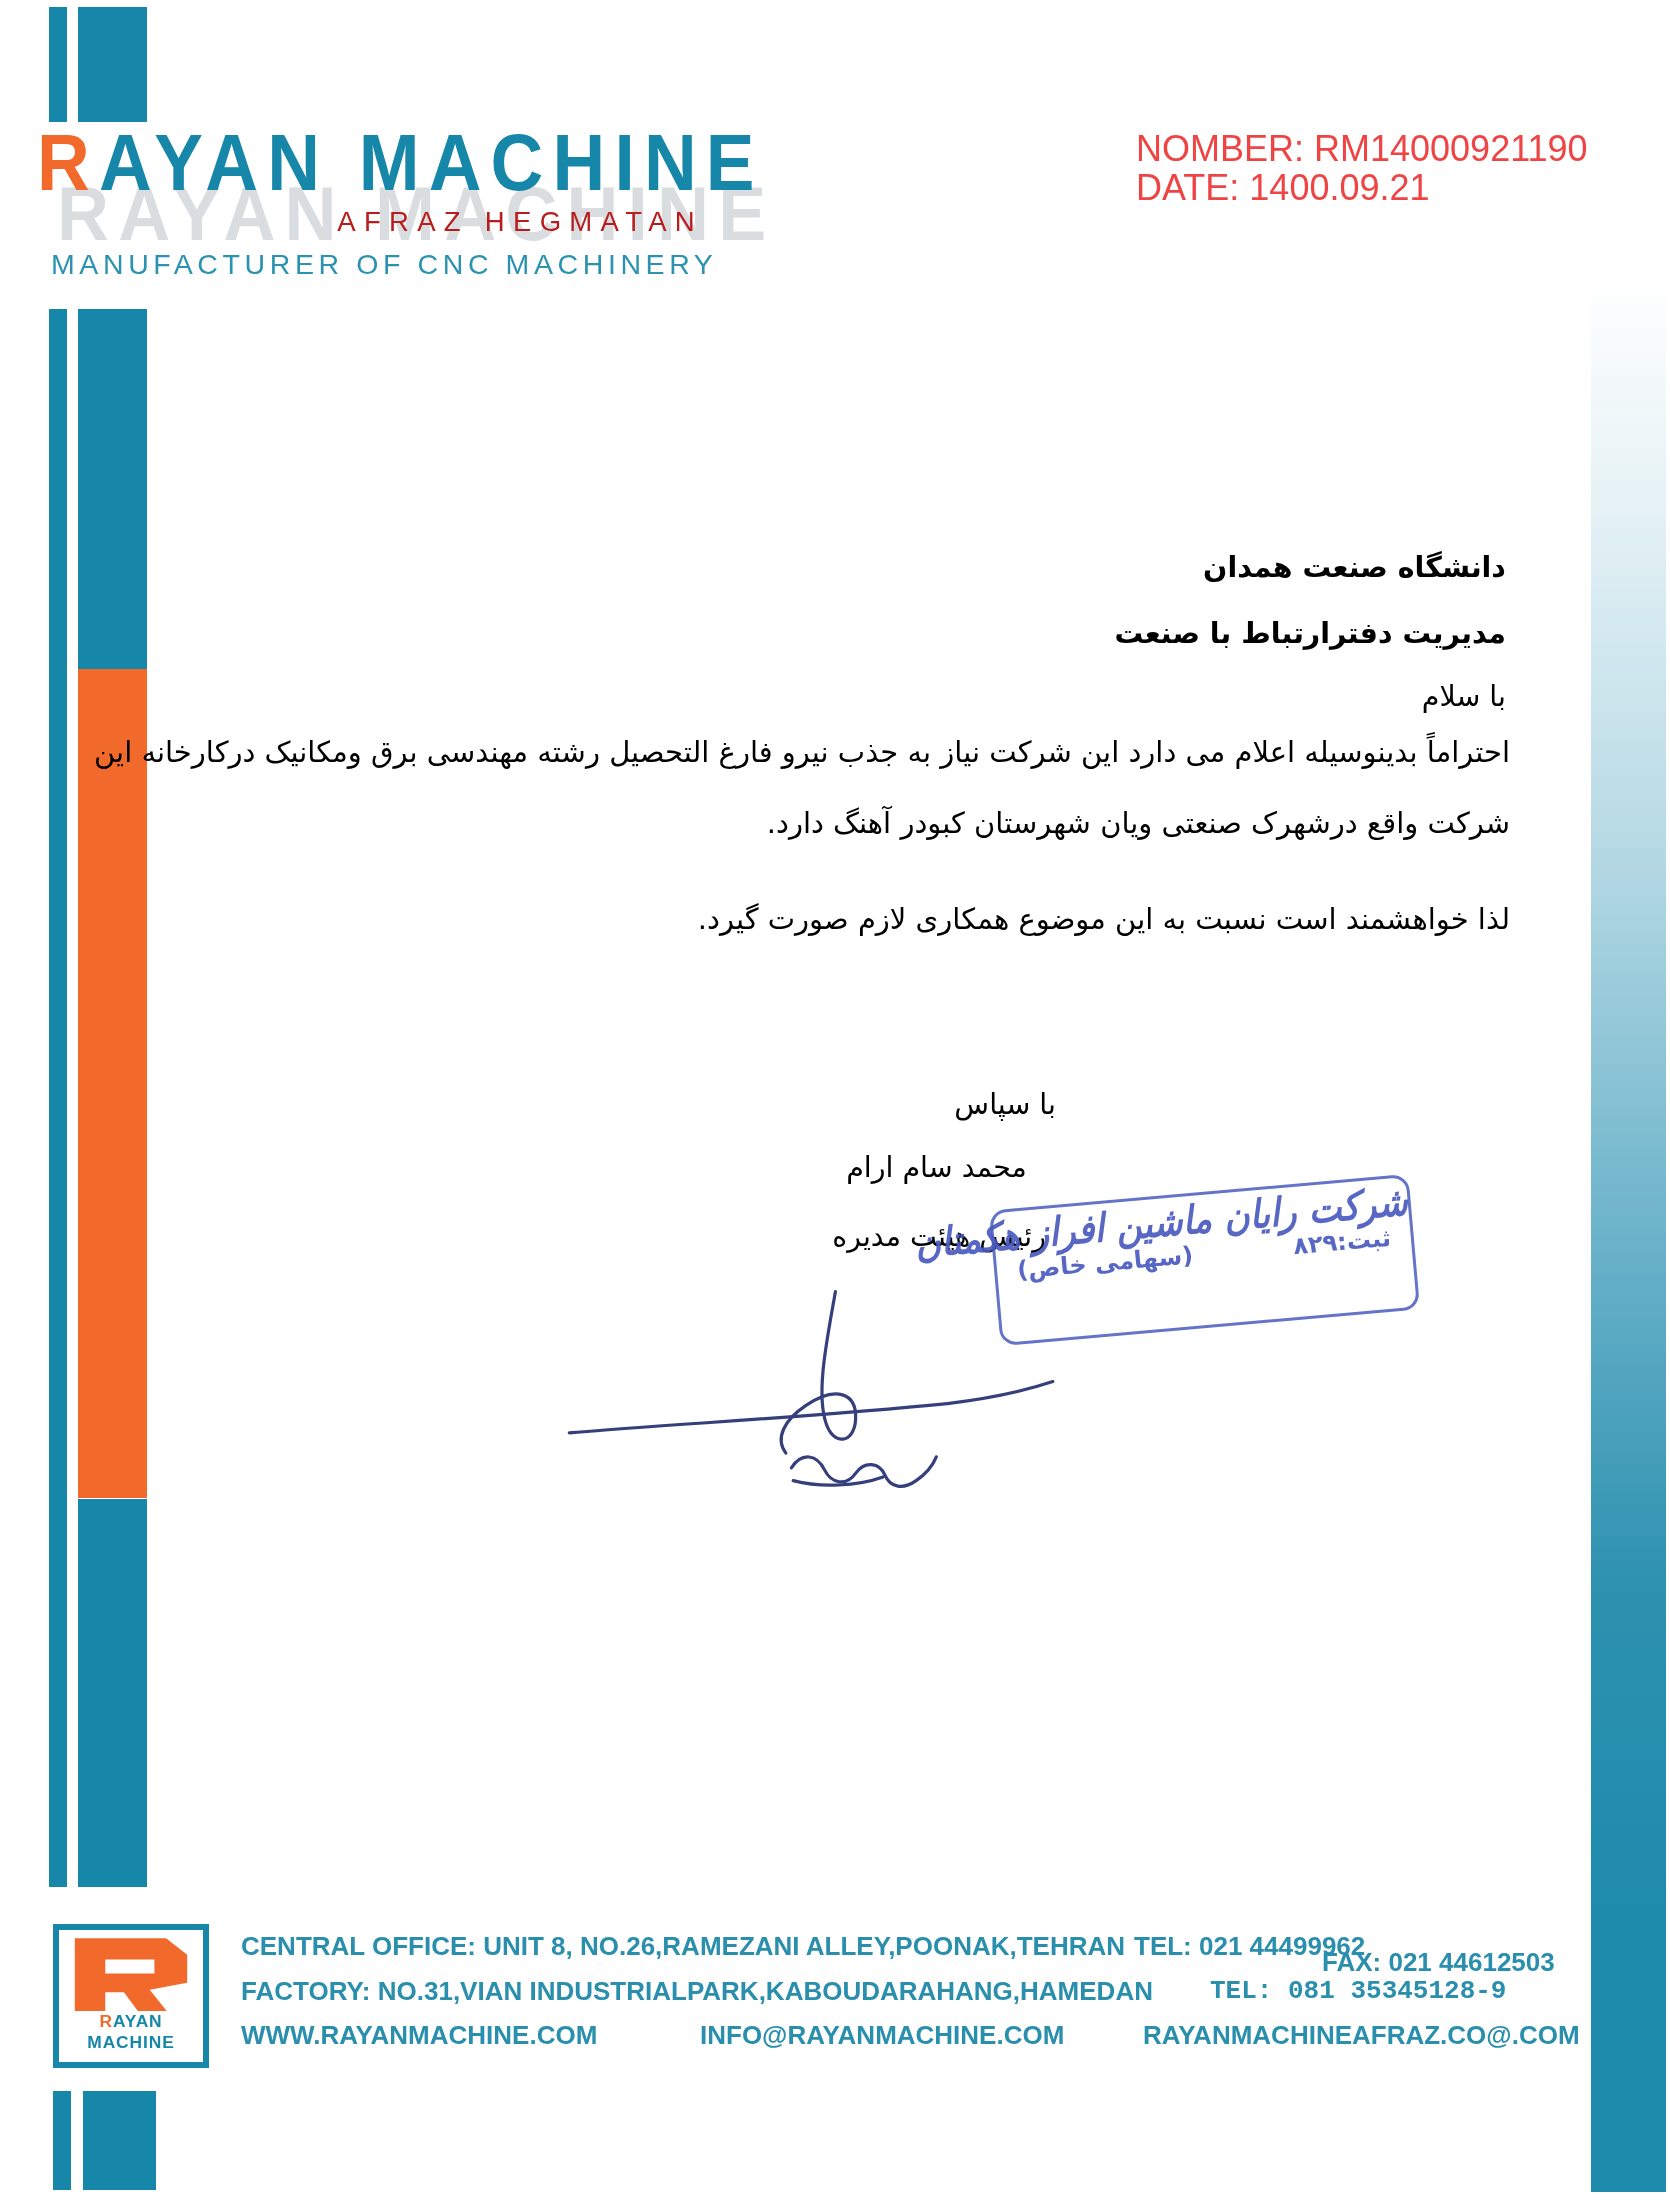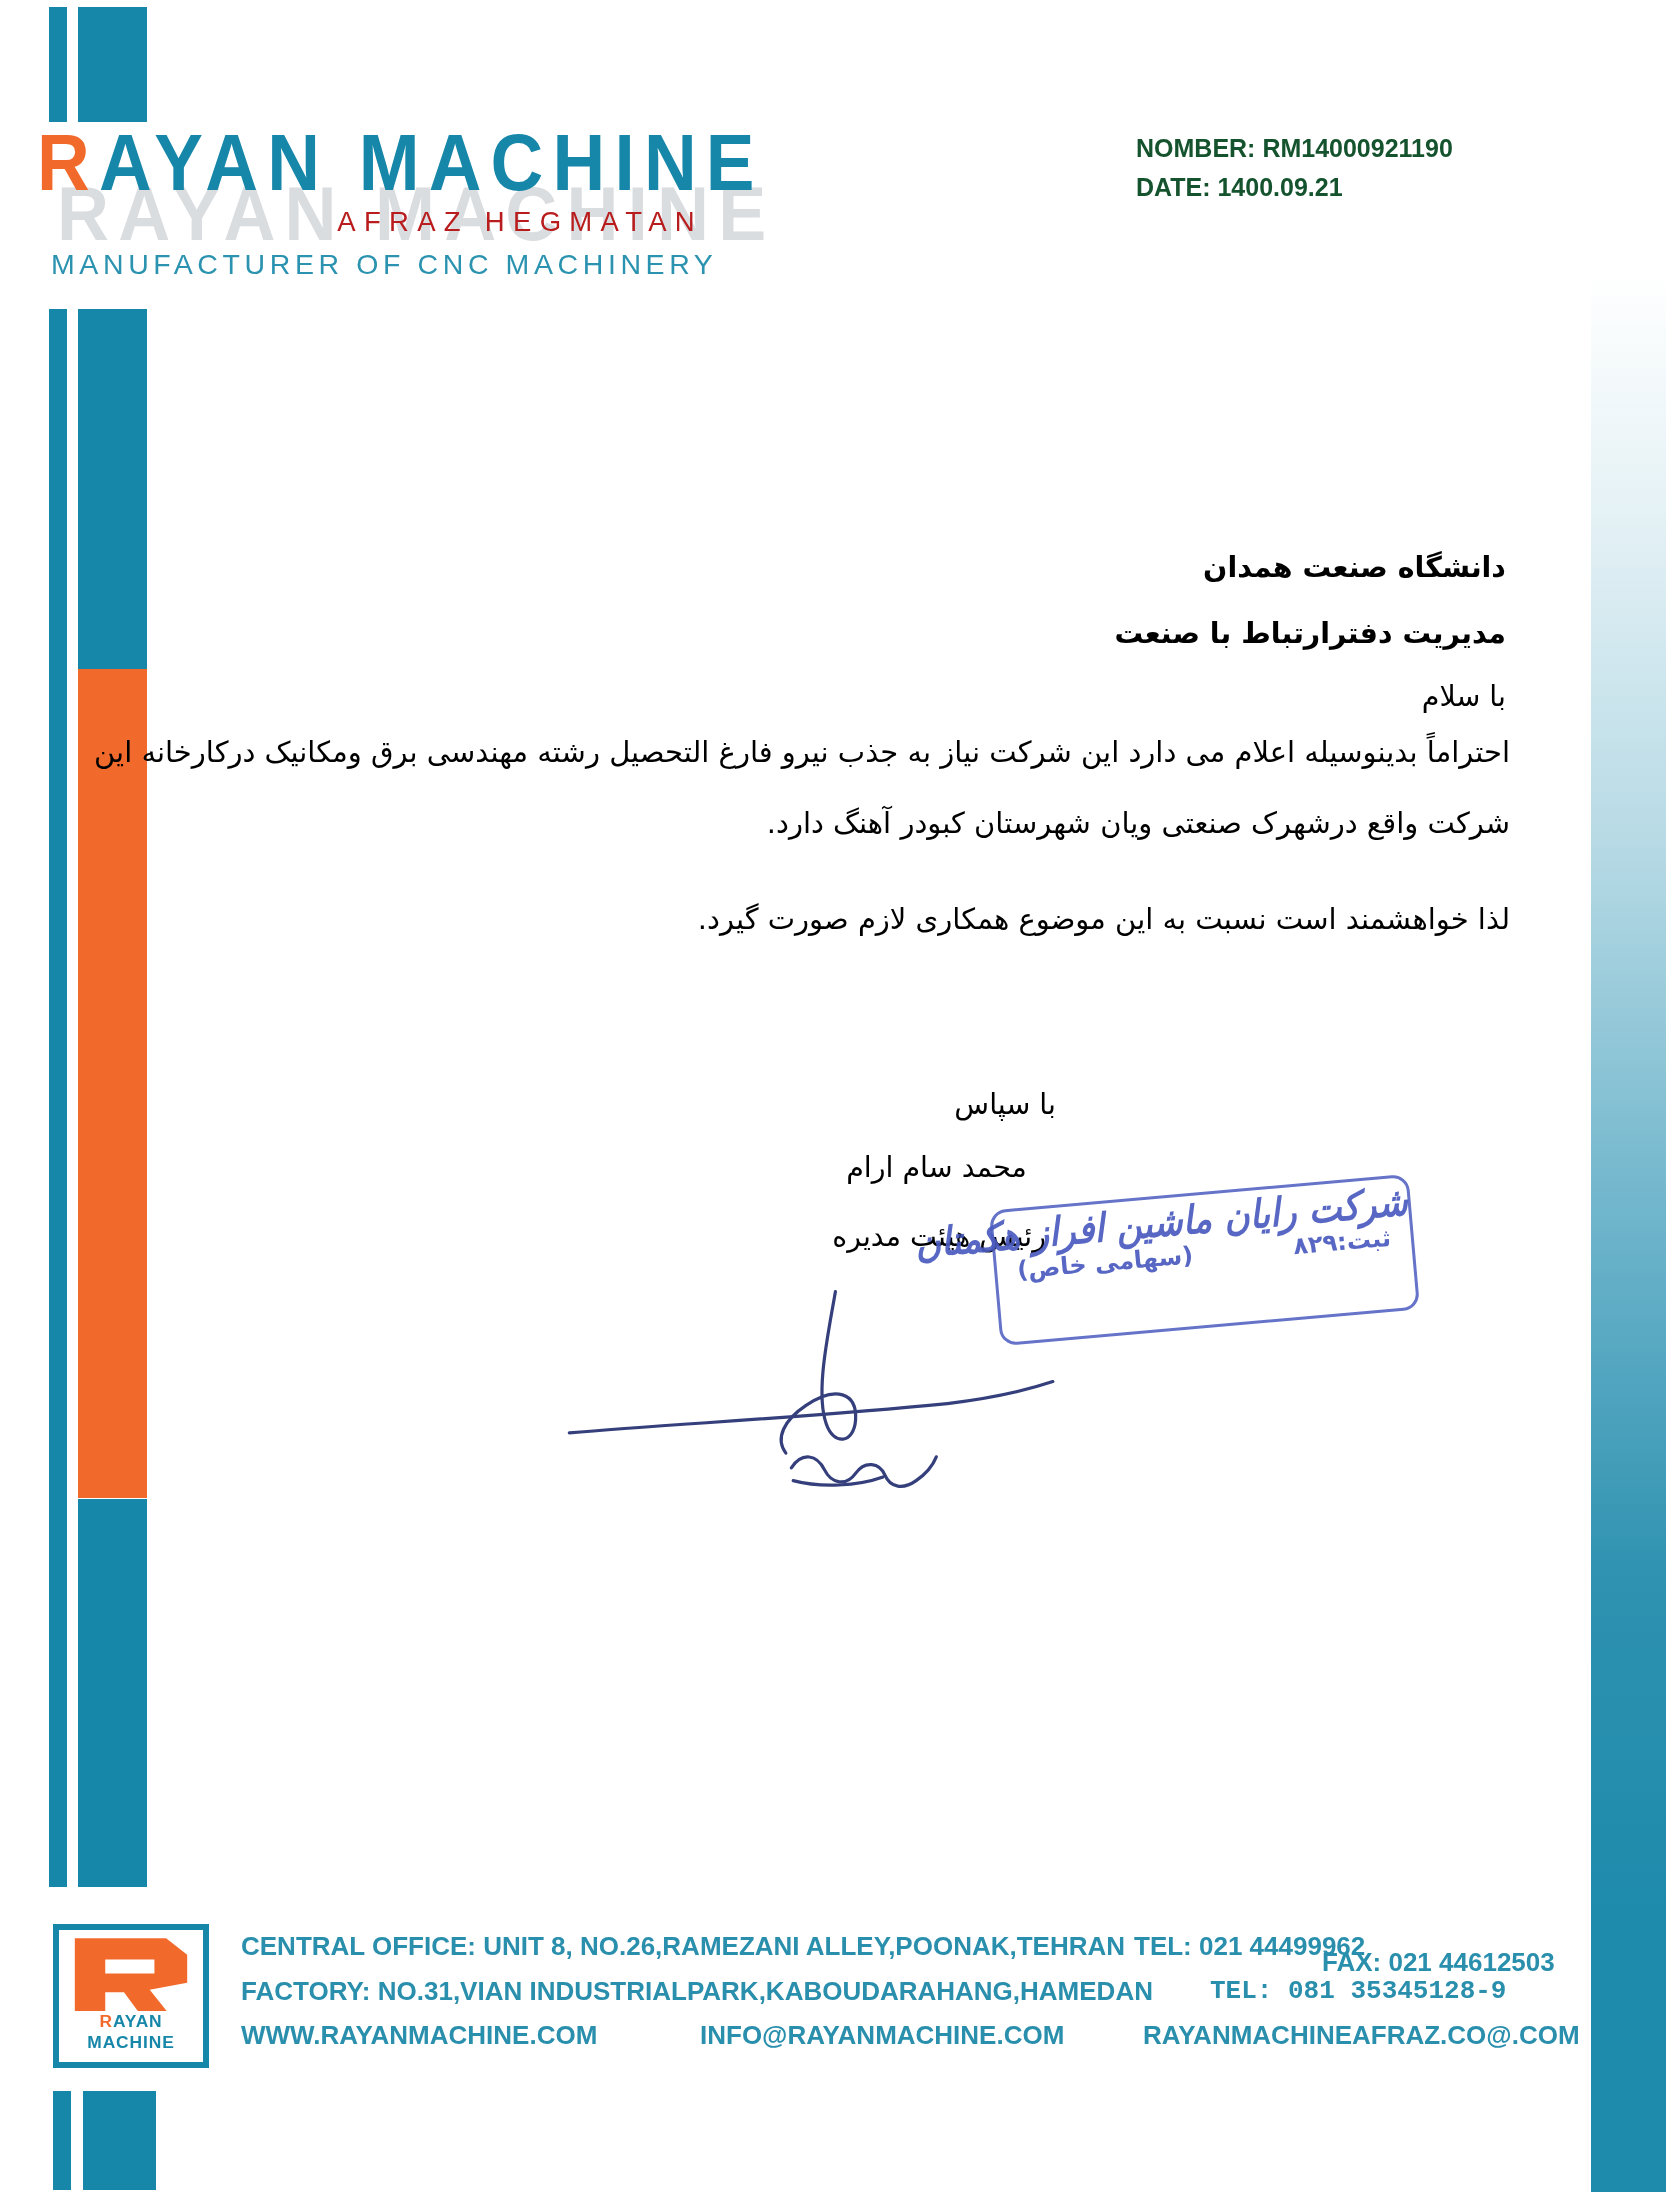--- a/index.html
+++ b/index.html
@@ -25,22 +25,22 @@
     letter-spacing:9.2px;color:#dadde0;white-space:nowrap;transform:scaleY(1.05);transform-origin:left top;}
   .logotype{position:absolute;left:37px;top:118px;font-size:73px;font-weight:bold;
     letter-spacing:9.2px;color:#1787a9;white-space:nowrap;transform:scaleY(1.08);transform-origin:left top;}
   .logotype .first{color:#f26a2b;}
   .brand-subtitle{position:absolute;left:37px;top:206px;width:666px;text-align:right;
     font-size:27.5px;letter-spacing:8.3px;color:#b91c1c;white-space:nowrap;}
   .brand-tagline{position:absolute;left:51px;top:248px;font-size:28.5px;letter-spacing:4.6px;
     color:#2b93b0;white-space:nowrap;}
 
   
-  .header-meta{position:absolute;left:1136px;top:129px;color:#14532d;font-weight:bold;
-    font-size:25px;line-height:39px;white-space:nowrap;}
+  .header-meta{position:absolute;left:1136px;top:129px;color:#ef4444;font-weight:normal;
+    font-size:36px;line-height:39px;white-space:nowrap;}
 
   
   .fa{font-family:"DejaVu Sans", sans-serif;direction:rtl;unicode-bidi:embed;color:#000;
       position:absolute;white-space:nowrap;}
   .fa.b{font-weight:bold;}
 
   
   .stamp{position:absolute;left:994px;top:1192px;width:415px;height:130px;
     border:3.7px solid rgba(74,91,191,0.85);border-radius:16.5px;transform:rotate(-5deg);
     color:#4a5bbf;font-family:"DejaVu Sans", sans-serif;direction:rtl;}

